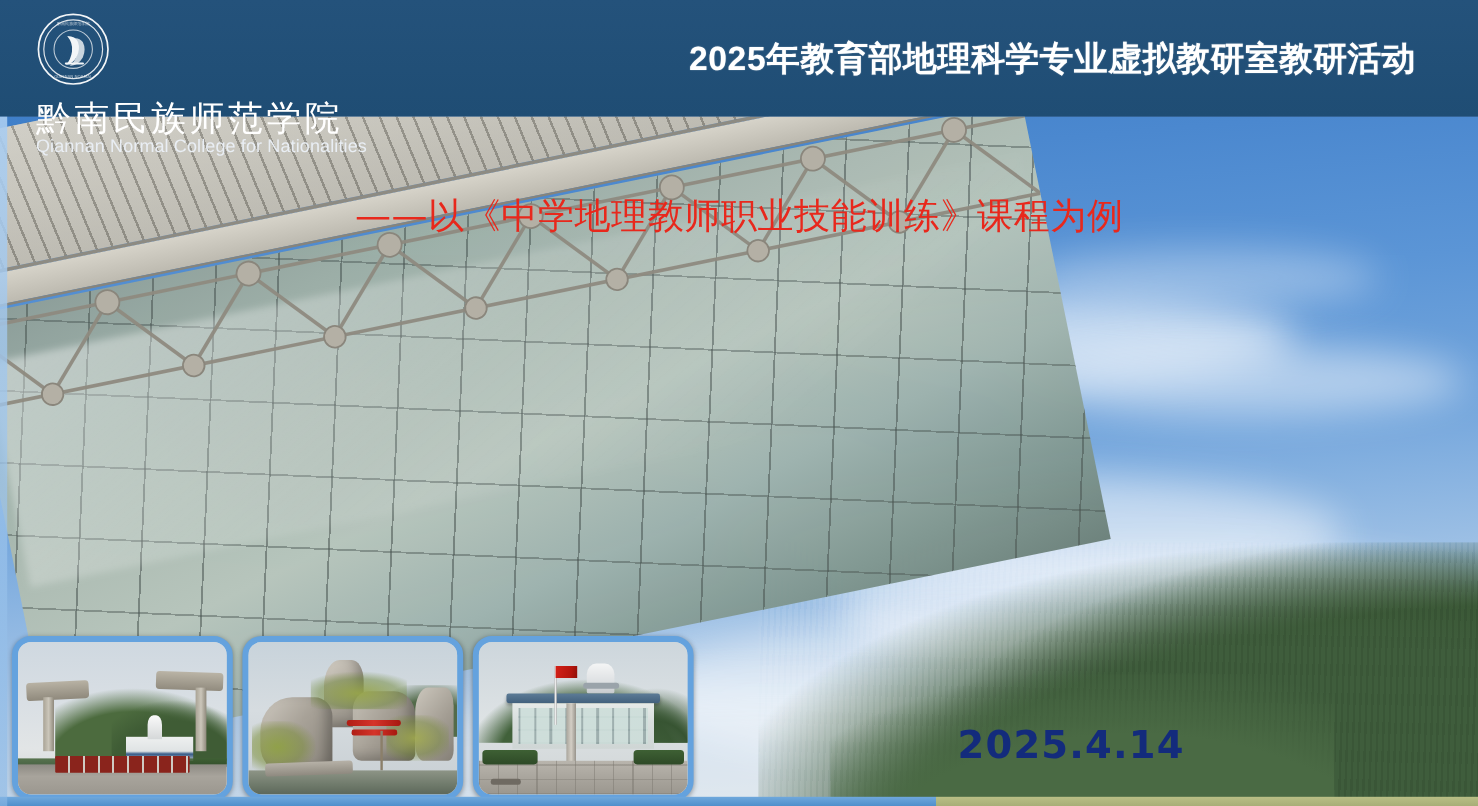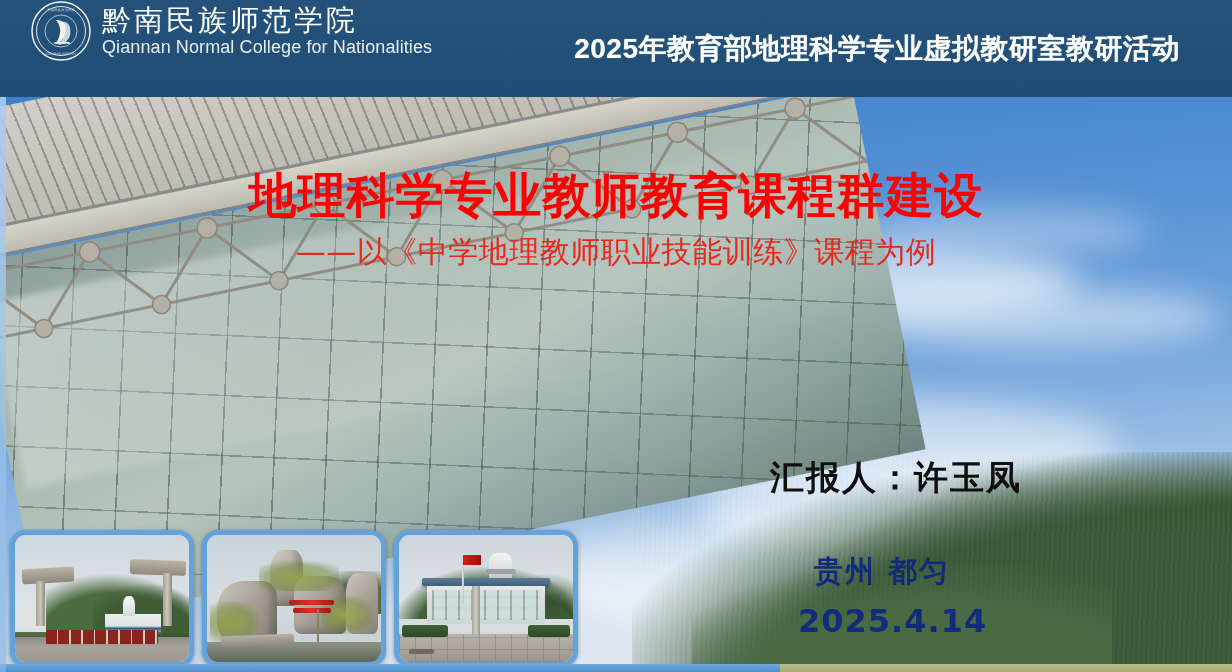--- a/index.html
+++ b/index.html
@@ -25,43 +25,44 @@
     position: absolute;
     left: 0; top: 0;
     width: 1232px;
     height: 97px;
     background: #23527c;
     background: linear-gradient(180deg, #24527b 0%, #1f4d74 100%);
     z-index: 40;
   }
   .header-left {
     position: absolute;
-    left: 30px; top: 0;
+    left: 30px; top: 10px;
     display: flex;
-    align-items: center;
+    align-items: flex-start;
     gap: 10px;
+    flex-direction: column;
   }
   .seal {
     position: relative;
     width: 62px; height: 62px;
     flex: none;
   }
   .seal svg { display: block; }
   .school-names { display: flex; flex-direction: column; gap: 1px; }
   .school-cn {
     font-family: "DejaVu Serif", "Liberation Serif", serif;
     font-size: 29px;
     letter-spacing: 3px;
     color: #ffffff;
     line-height: 1.12;
     white-space: nowrap;
     font-weight: 500;
   }
   .school-en {
-    font-size: 18px;
+    font-size: 15px;
     color: #e9eef4;
     letter-spacing: 0.1px;
     white-space: nowrap;
     line-height: 1.1;
   }
   .header-title {
     position: absolute;
     right: 52px;
     top: 49px;
     transform: translateY(-50%);
@@ -484,26 +485,23 @@
       </div>
       <div class="school-names">
         <div class="school-cn">黔南民族师范学院</div>
         <div class="school-en">Qiannan Normal College for Nationalities</div>
       </div>
     </div>
     <div class="header-title">2025年教育部地理科学专业虚拟教研室教研活动</div>
   </div>
 
   <div class="title-wrap">
-    <div class="title-line title-2">地理科学专业教师教育课程群建设</div>
     <div class="subtitle">——以《中学地理教师职业技能训练》课程为例</div>
   </div>
 
-  <div class="presenter">汇报人：许玉凤</div>
-  <div class="place">贵州 都匀</div>
   <div class="date">2025.4.14</div>
 
   <div class="thumbs">
 
     <div class="thumb">
       <div class="inner">
         <div class="t1-sky"></div>
         <div class="t1-mtn"></div>
         <div class="t1-mtn2"></div>
         <div class="t1-bldg"></div>

